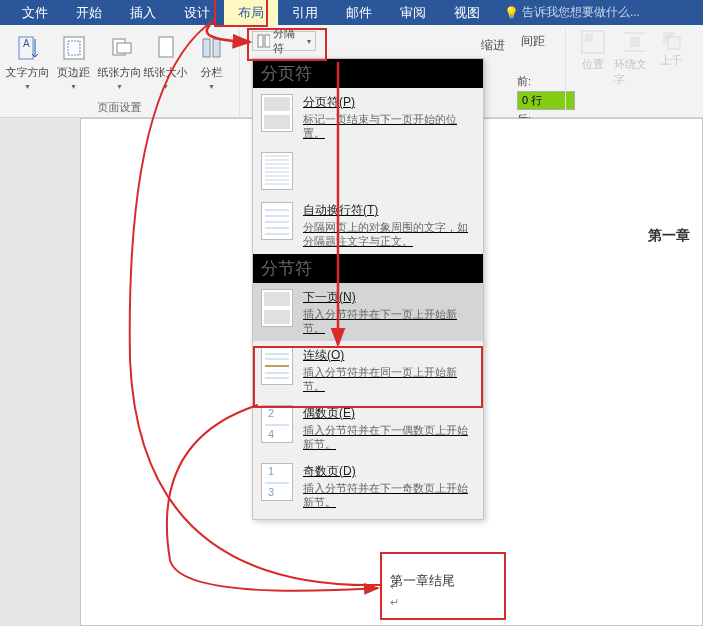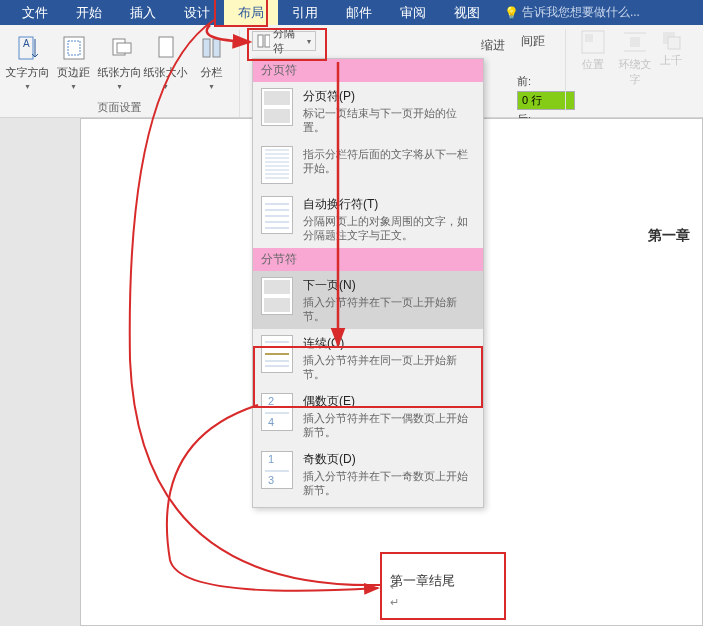--- a/index.html
+++ b/index.html
@@ -20,28 +20,28 @@
     .chev { font-size: 8px; color: #666; }
     
     .breaks-btn { position: absolute; left: 252px; top: 6px; width: 64px; height: 20px; background: #f3f3f3; border: 1px solid #c6c6c6; display: flex; align-items: center; padding: 0 4px; gap: 3px; cursor: pointer; }
     
     .spacing-group { position: absolute; right: 0; top: 0; width: 230px; height: 90px; display: flex; }
     .spacing-col { padding: 8px 4px; }
     .spacing-label { color: #444; font-size: 11px; display: inline-block; width: 20px; }
     .spacing-input { width: 58px; border: 1px solid #abadb3; background: #84cc16; padding: 1px 4px; font-size: 11px; margin: 2px 0; display: inline-block; }
     .spacing-title { font-size: 12px; color: #444; padding: 4px; }
     .grayed-btn { display: flex; flex-direction: column; align-items: center; width: 42px; opacity: 0.45; padding-top: 4px; }
-    .grayed-btn .lbl { font-size: 11px; color: #888; margin-top: 2px; text-align: center; }
+    .grayed-btn .lbl { font-size: 11px; color: #888; margin-top: 2px; }
     
     .dropdown { position: absolute; left: 252px; top: 58px; width: 232px; background: #f0f0f0; border: 1px solid #c6c6c6; box-shadow: 2px 2px 6px rgba(0,0,0,0.2); padding-bottom: 4px; }
-    .dd-section { padding: 3px 8px; font-size: 12px; color: #666; background: #f9a8d4; }
+    .dd-section { padding: 3px 8px; font-size: 17px; color: #666; background: #000000; }
     .dd-item { display: flex; padding: 6px 8px; gap: 10px; cursor: pointer; }
     .dd-item:hover, .dd-item.hover { background: #d5d5d5; }
     .dd-icon { width: 32px; height: 38px; border: 1px solid #bbb; background: #fff; flex-shrink: 0; position: relative; }
-    .dd-text { flex: 1; }
+    .dd-text { flex: 1; text-decoration: underline; }
     .dd-title { font-size: 12px; color: #222; font-weight: normal; }
     .dd-desc { font-size: 11px; color: #666; line-height: 14px; margin-top: 1px; }
     
     .document { position: absolute; left: 80px; top: 118px; right: 0; bottom: 0; background: #fff; border: 1px solid #c6c6c6; }
     .doc-text-right { position: absolute; right: 12px; top: 108px; font-size: 14px; color: #333; font-weight: bold; }
     
     .callout-box { position: absolute; border: 2.5px solid #d82a2a; pointer-events: none; }
     #box-tab { left: 214px; top: -2px; width: 54px; height: 29px; }
     #box-breaks { left: 247px; top: 28px; width: 80px; height: 33px; }
     #box-nextpage { left: 253px; top: 346px; width: 230px; height: 62px; }
@@ -191,21 +191,20 @@
       <div class="dd-desc">标记一页结束与下一页开始的位置。</div>
     </div>
   </div>
 
   <div class="dd-item">
     <div class="dd-icon col-icon">
         <div class="c" style="left:3px;"></div>
         <div class="c" style="right:3px;"></div>
       </div>
     <div class="dd-text">
-      <div class="dd-desc">指示分栏符后面的文字将从下一栏开始。</div>
     </div>
   </div>
 
   <div class="dd-item">
     <div class="dd-icon line-icon">
         <div class="l" style="top:6px;"></div>
         <div class="l" style="top:12px;"></div>
         <div class="l" style="top:18px;"></div>
         <div class="l" style="top:24px;"></div>
         <div class="l" style="top:30px;"></div>

